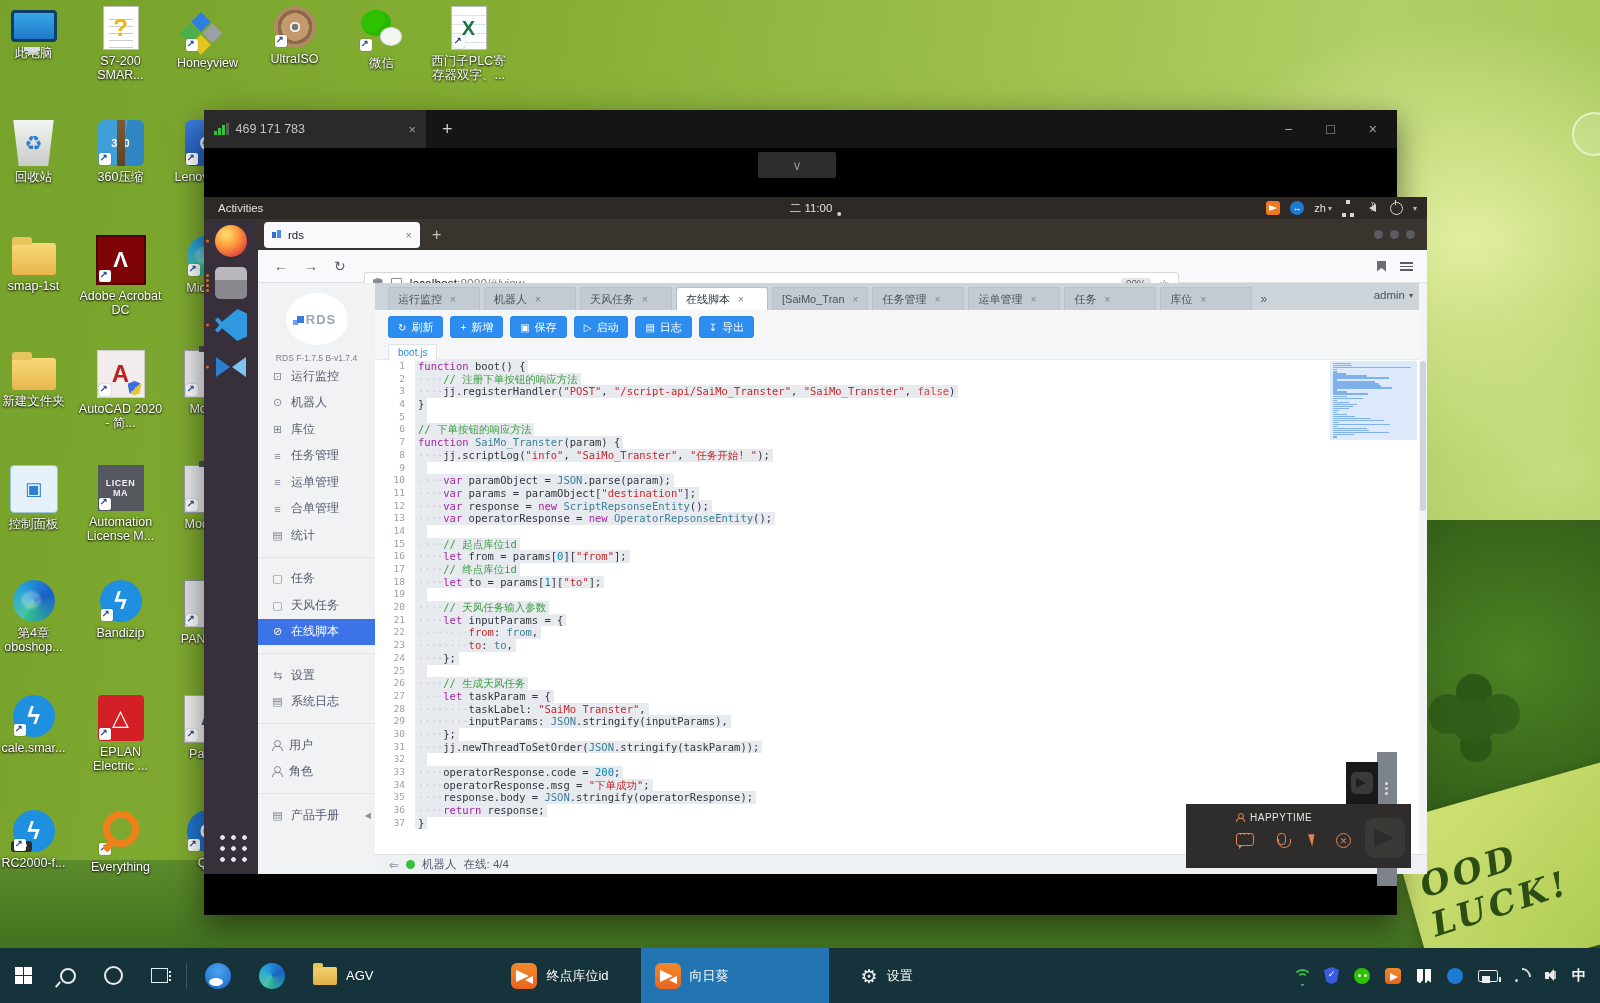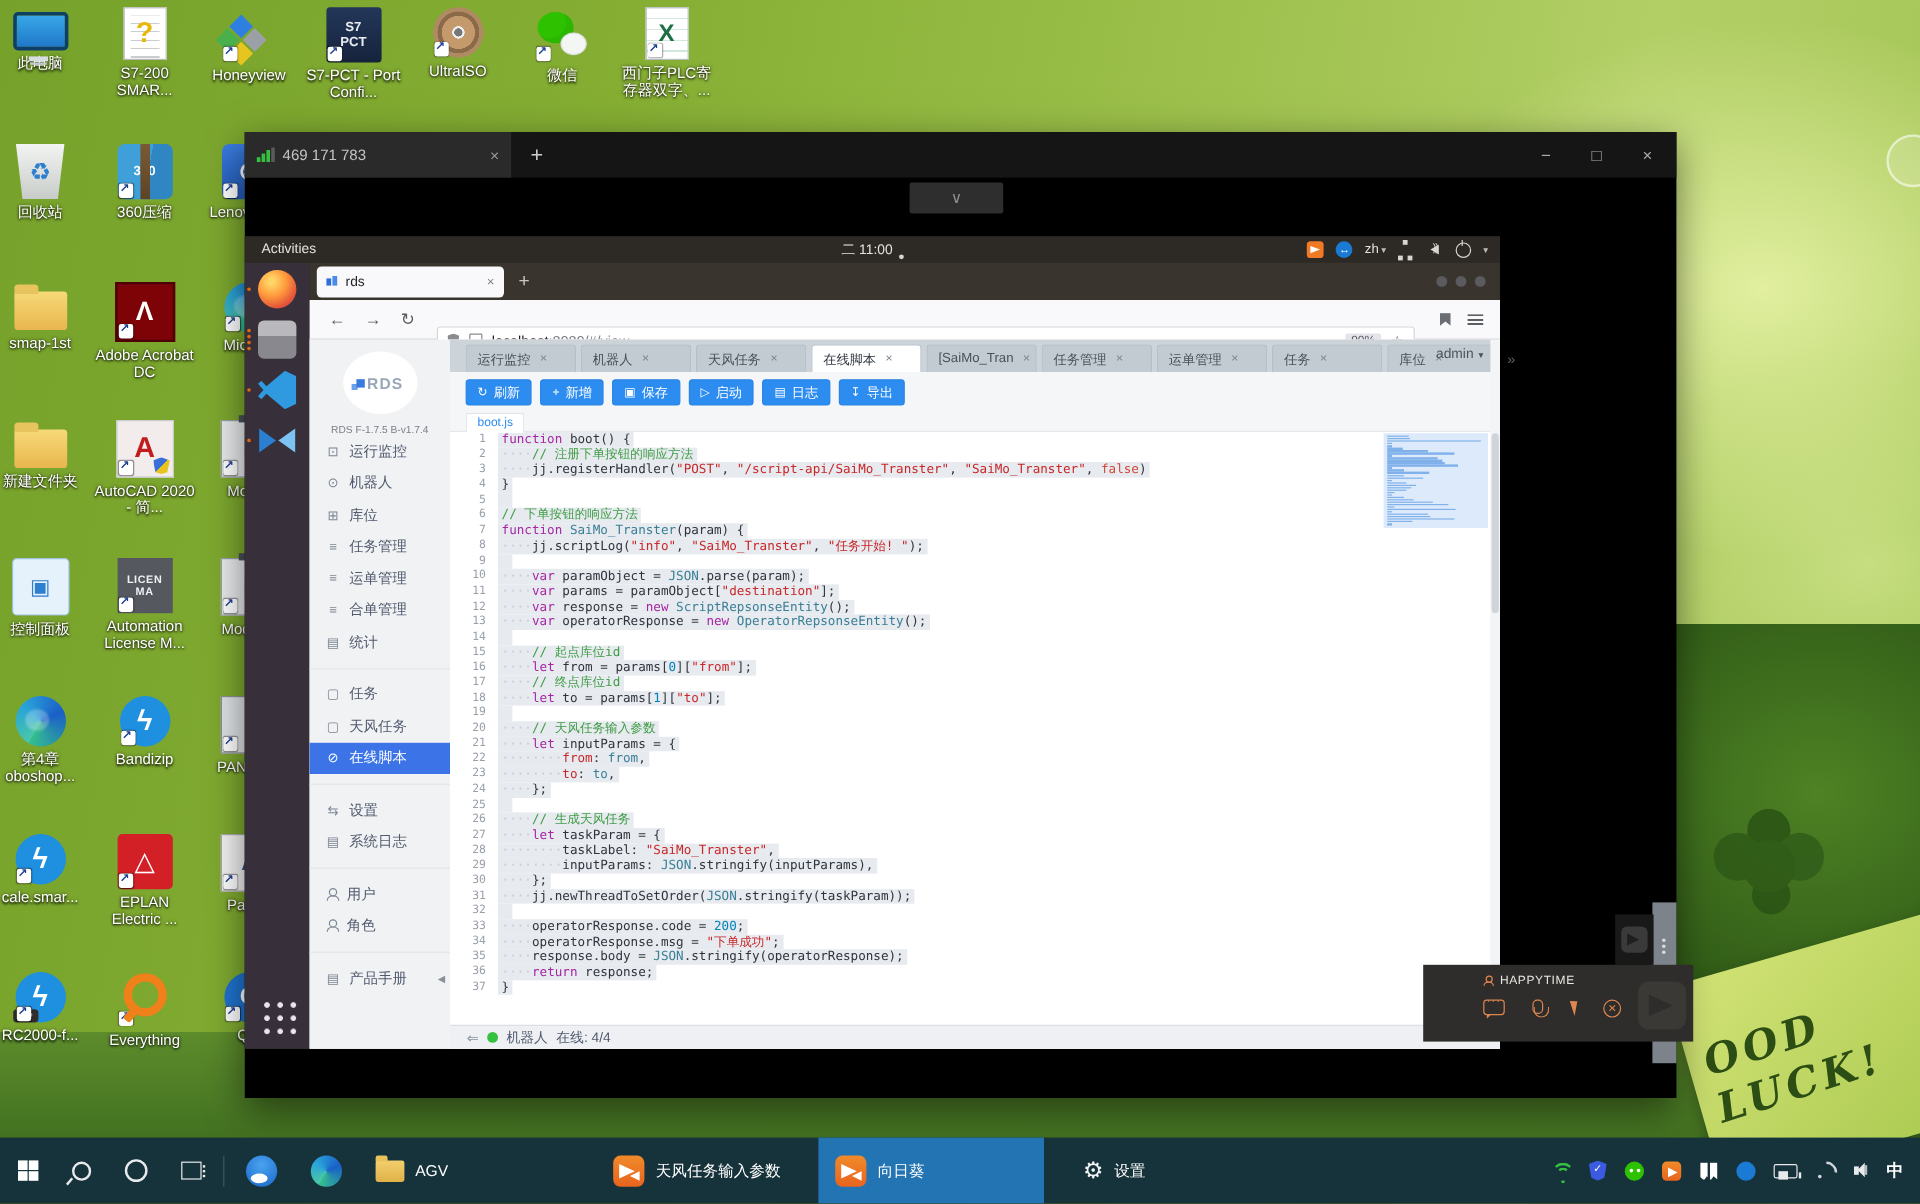--- a/index.html
+++ b/index.html
@@ -82,21 +82,21 @@
   .sig{display:inline-flex;align-items:flex-end;gap:1.5px;margin-right:7px;}
   .sig i{display:block;width:2.5px;background:#35c03f;}
   .sig i:nth-child(1){height:4px}.sig i:nth-child(2){height:7px}.sig i:nth-child(3){height:10px}
   .sig i:nth-child(4){height:12px;background:#5a5a5a}
   .sl-x{margin-left:auto;color:#9a9a9a;font-size:13px;}
   .sl-plus{color:#cfcfcf;font-size:18px;margin-left:16px;}
   .sl-ctrls{margin-left:auto;display:flex;gap:34px;margin-right:20px;color:#ababab;font-size:14px;}
   .sl-drop{position:absolute;left:554px;top:42px;width:78px;height:26px;background:#2e2e2e;border-radius:2px;
     display:flex;align-items:center;justify-content:center;color:#8e8e8e;font-size:13px;}
   
-  #remote{position:absolute;left:0;top:87px;width:1046px;height:677px;background:#2c2a26;}
+  #remote{position:absolute;left:0;top:87px;width:1223px;height:677px;background:#2c2a26;}
   .ub-top{position:absolute;left:0;top:0;right:0;height:22px;background:#2d2924;display:flex;align-items:center;color:#e4e2de;font-size:11.5px;}
   .ub-act{margin-left:14px;}
   .ub-clock{position:absolute;left:50%;transform:translateX(-50%);display:flex;align-items:flex-end;gap:5px;}
   .ub-dot{width:4px;height:4px;border-radius:50%;background:#d8d6d2;}
   .ub-right{margin-left:auto;display:flex;align-items:center;gap:10px;margin-right:10px;}
   .u-sq{width:14px;height:14px;border-radius:3px;background:#f07a24;position:relative;}
   .u-sq::before{content:"";position:absolute;left:3px;top:4px;border-left:8px solid #fff;border-top:3px solid transparent;border-bottom:3px solid transparent;}
   .u-tv{width:14px;height:14px;border-radius:50%;background:#1a7ad4;color:#fff;font-size:9px;display:flex;align-items:center;justify-content:center;}
   .u-lang{display:flex;align-items:center;gap:2px;font-size:11px;}
   .u-net{width:12px;height:10px;position:relative;}
@@ -273,25 +273,20 @@
       </div>
       <div class="dicon">
         <span class="dk k-docq">?</span>
         <span class="dlabel">S7-200 SMAR...</span>
       </div>
       <div class="dicon">
         <span class="dk k-honey"><span class="sc"></span></span>
         <span class="dlabel">Honeyview</span>
       </div>
       <div class="dicon">
-        <span class="dk k-s7pct">S7
-PCT<span class="sc"></span></span>
-        <span class="dlabel">S7-PCT - Port Confi...</span>
-      </div>
-      <div class="dicon">
         <span class="dk k-disc"><span class="sc"></span></span>
         <span class="dlabel">UltraISO</span>
       </div>
       <div class="dicon">
         <span class="dk k-wechat"><span class="sc"></span></span>
         <span class="dlabel">微信</span>
       </div>
       <div class="dicon">
         <span class="dk k-excel">X<span class="sc"></span></span>
         <span class="dlabel">西门子PLC寄存器双字、...</span>
@@ -884,21 +879,21 @@
       </div>
     <div class="tb-item">
         <span class="edgesm"></span>
       </div>
     <div class="tb-item">
       <span class="fold"></span>
       <span>AGV</span>
     </div>
     <div class="tb-item" style="margin-left:110px">
       <span class="slico"></span>
-      <span>天风任务输入参数</span>
+      <span>终点库位id</span>
     </div>
     <div class="tb-item tb-active" style="width:160px;justify-content:flex-start;margin-left:18px">
       <span class="slico"></span>
       <span>向日葵</span>
     </div>
     <div class="tb-item" style="margin-left:18px">
       <span class="gearg">⚙</span>
       <span>设置</span>
     </div>
     <div id="tray">

